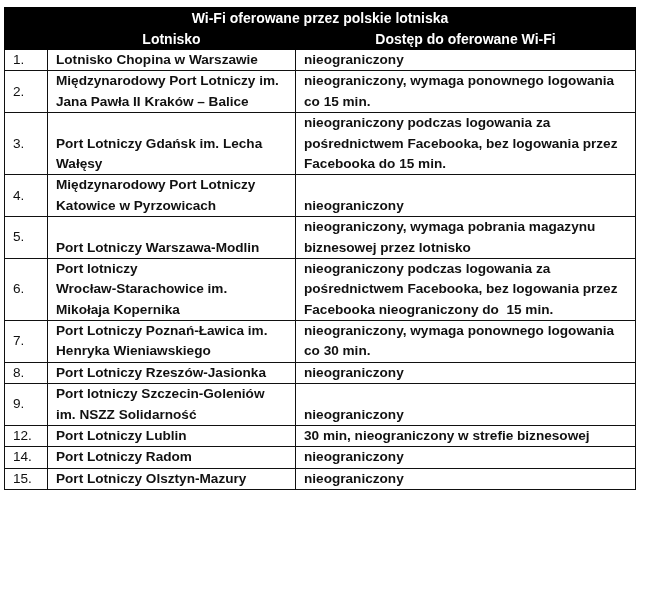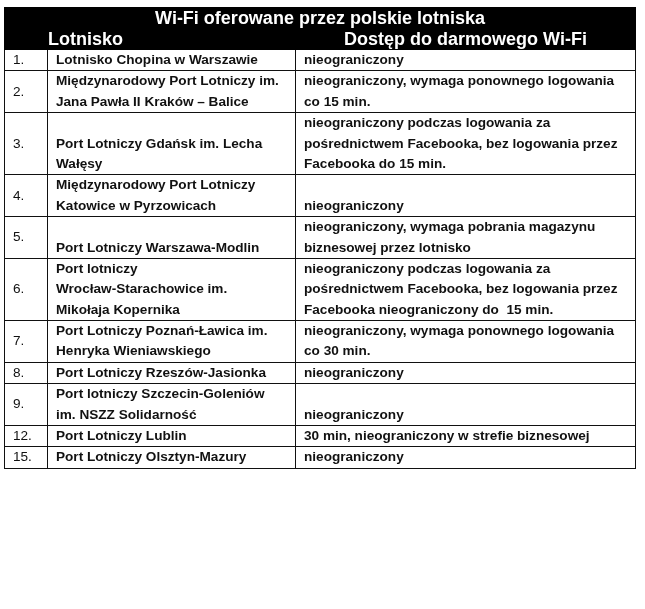--- a/index.html
+++ b/index.html
@@ -30,23 +30,23 @@
 
     .wifi-table thead th {
       background: #000000;
       color: #ffffff;
       font-weight: bold;
       padding: 0;
       border: 1px solid #000000;
       text-align: center;
       line-height: 20px;
       height: 20px;
-      font-size: 18px;
+      font-size: 14px;
     }
-    .wifi-table thead th.h-name { text-align: left; padding-left: 0; }
+    .wifi-table thead th.h-name { text-align: center; padding-left: 0; }
     .wifi-table thead th.h-wifi { text-align: center; }
 
     .wifi-table tbody td {
       border: 1px solid #111111;
       padding: 0 0 0 8px;
       vertical-align: top;
       line-height: 20.4px;
       white-space: pre;
       overflow: hidden;
     }
@@ -69,21 +69,21 @@
     <col class="c-name">
     <col class="c-wifi">
   </colgroup>
   <thead>
     <tr>
       <th colspan="3">Wi-Fi oferowane przez polskie lotniska</th>
     </tr>
     <tr>
       <th></th>
       <th class="h-name">Lotnisko</th>
-      <th class="h-wifi">Dostęp do darmowego Wi-Fi</th>
+      <th class="h-wifi">Dostęp do oferowane Wi-Fi</th>
     </tr>
   </thead>
   <tbody id="table-body">
       <tr>
         <td class="num">1.</td>
         <td><span class="line">Lotnisko Chopina w Warszawie</span></td>
         <td><span class="line">nieograniczony</span></td>
       </tr>
       <tr>
         <td class="num">2.</td>
@@ -124,18 +124,23 @@
         <td class="num">9.</td>
         <td><span class="line">Port lotniczy Szczecin-Goleniów</span><span class="line">im. NSZZ Solidarność</span></td>
         <td><span class="line"></span><span class="line">nieograniczony</span></td>
       </tr>
       <tr>
         <td class="num">12.</td>
         <td><span class="line">Port Lotniczy Lublin</span></td>
         <td><span class="line">30 min, nieograniczony w strefie biznesowej</span></td>
       </tr>
       <tr>
+        <td class="num">14.</td>
+        <td><span class="line">Port Lotniczy Radom</span></td>
+        <td><span class="line">nieograniczony</span></td>
+      </tr>
+      <tr>
         <td class="num">15.</td>
         <td><span class="line">Port Lotniczy Olsztyn-Mazury</span></td>
         <td><span class="line">nieograniczony</span></td>
       </tr>
     </tbody>
 </table>
 
 </body></html>

